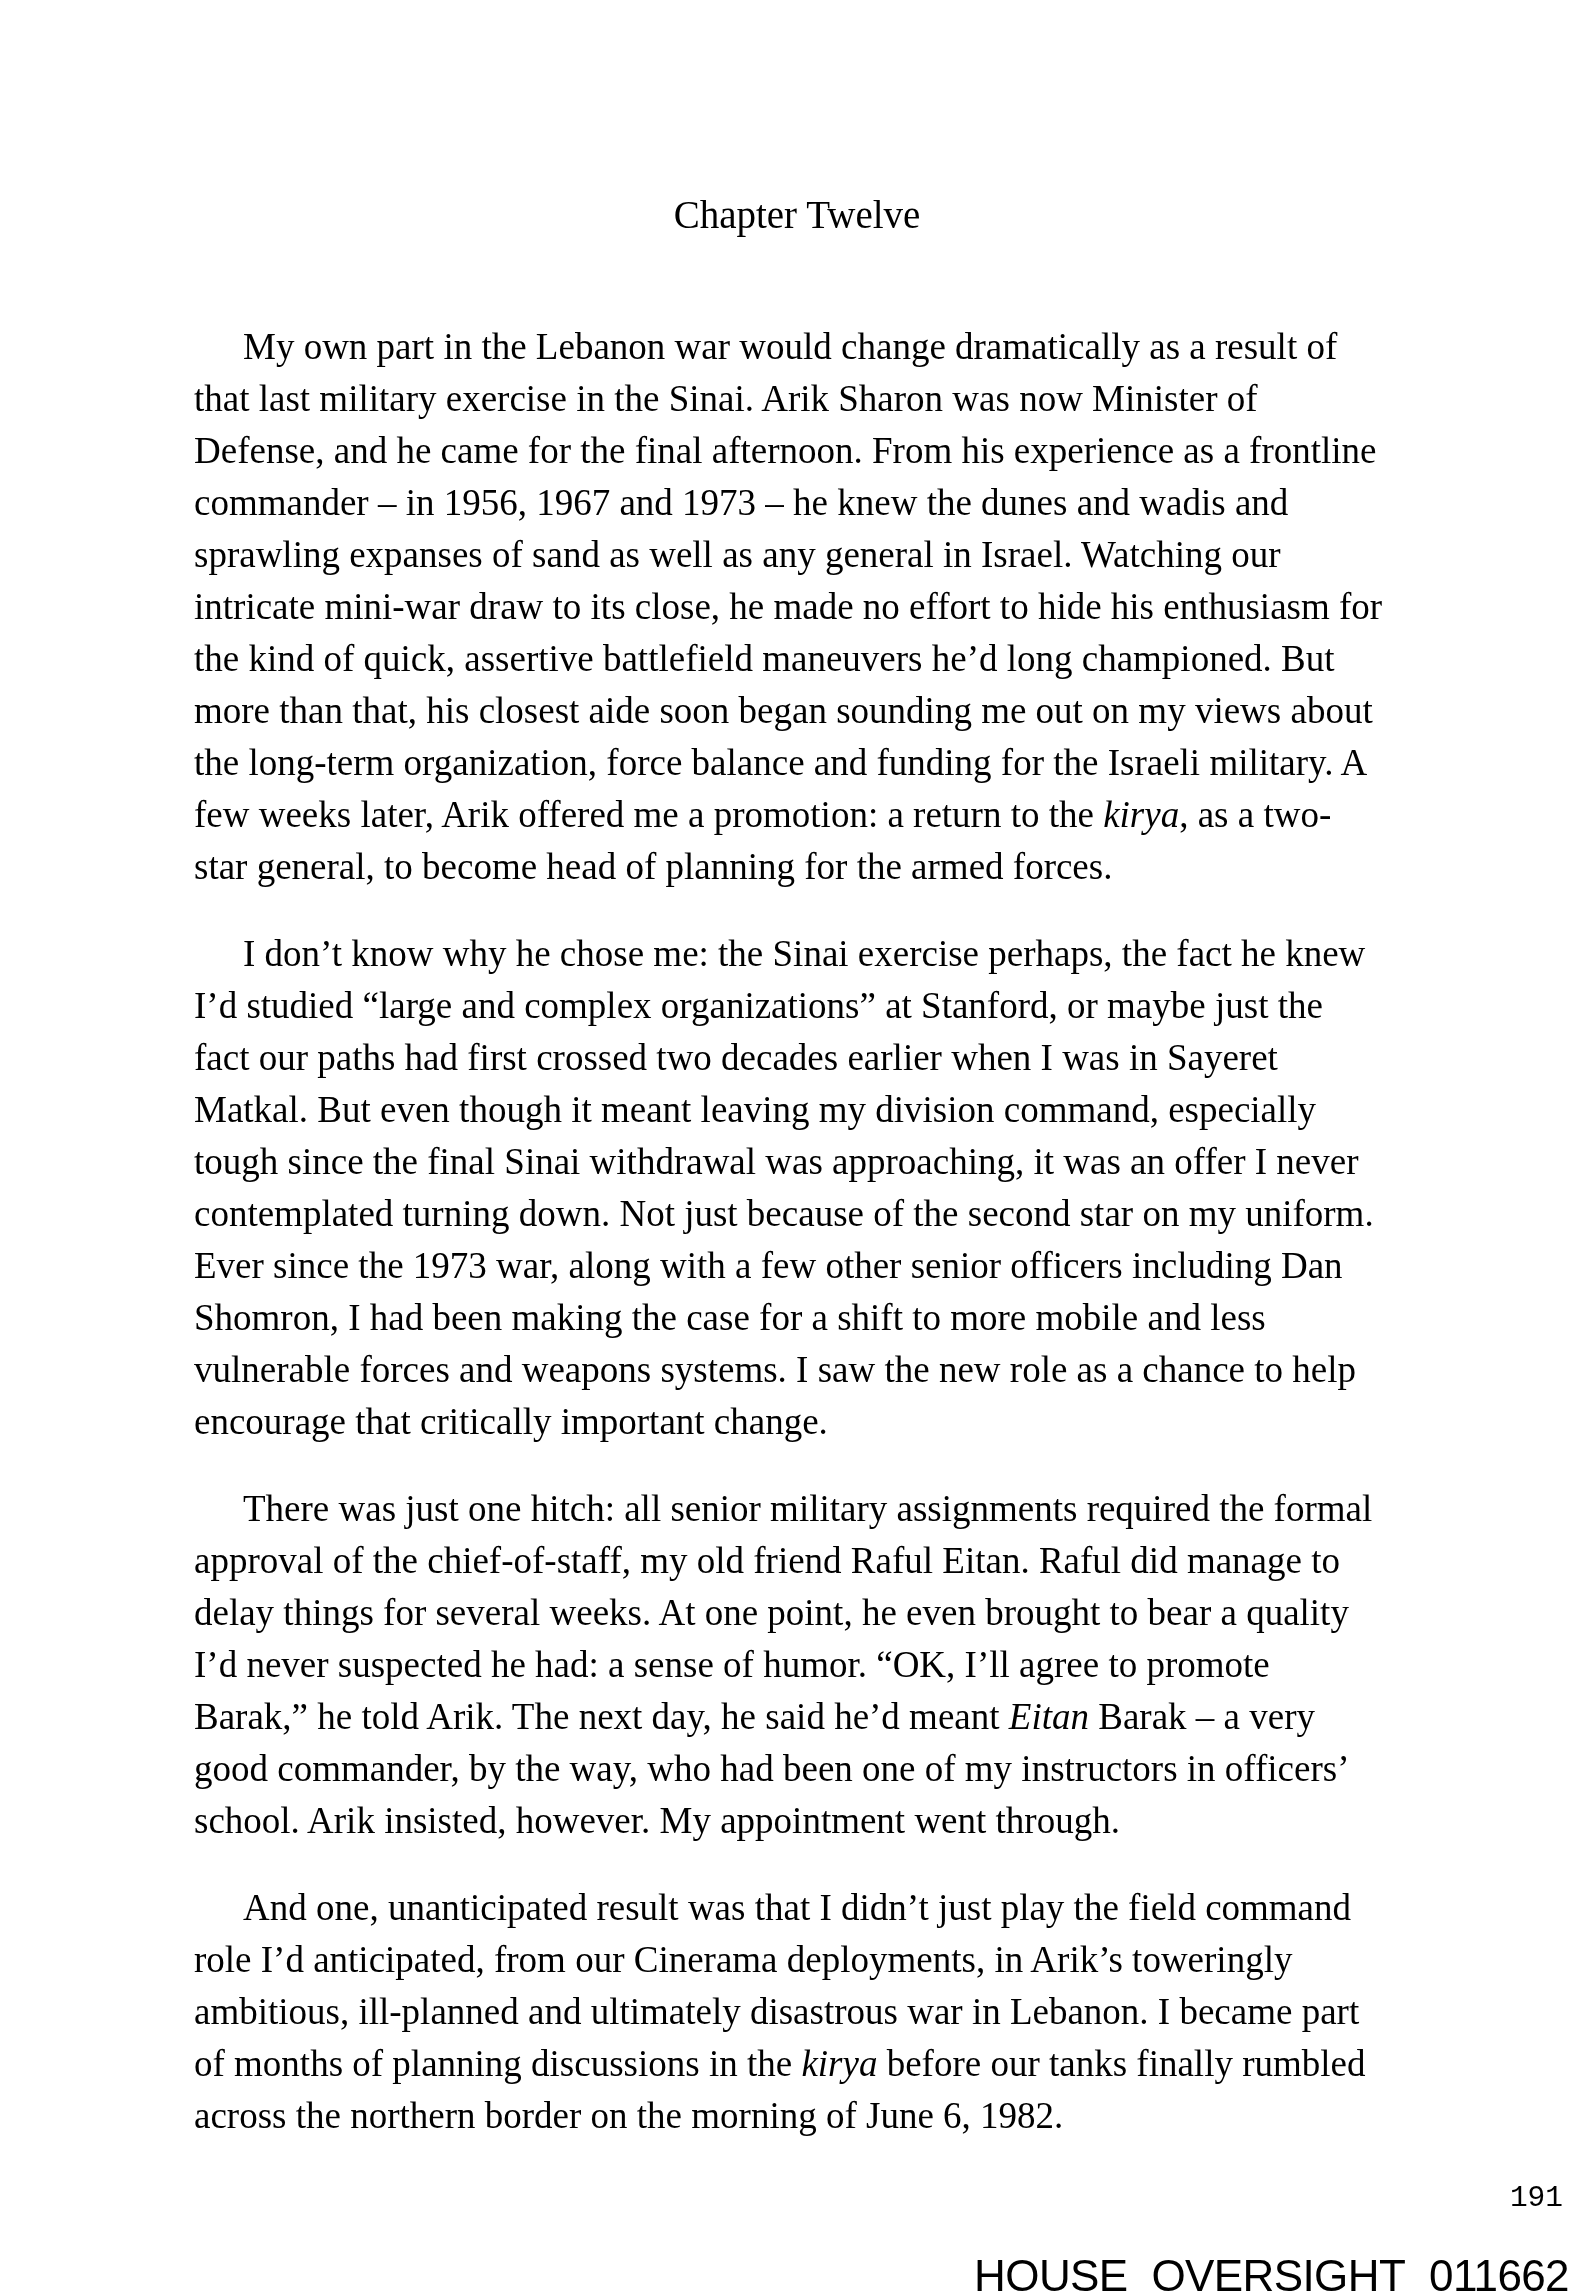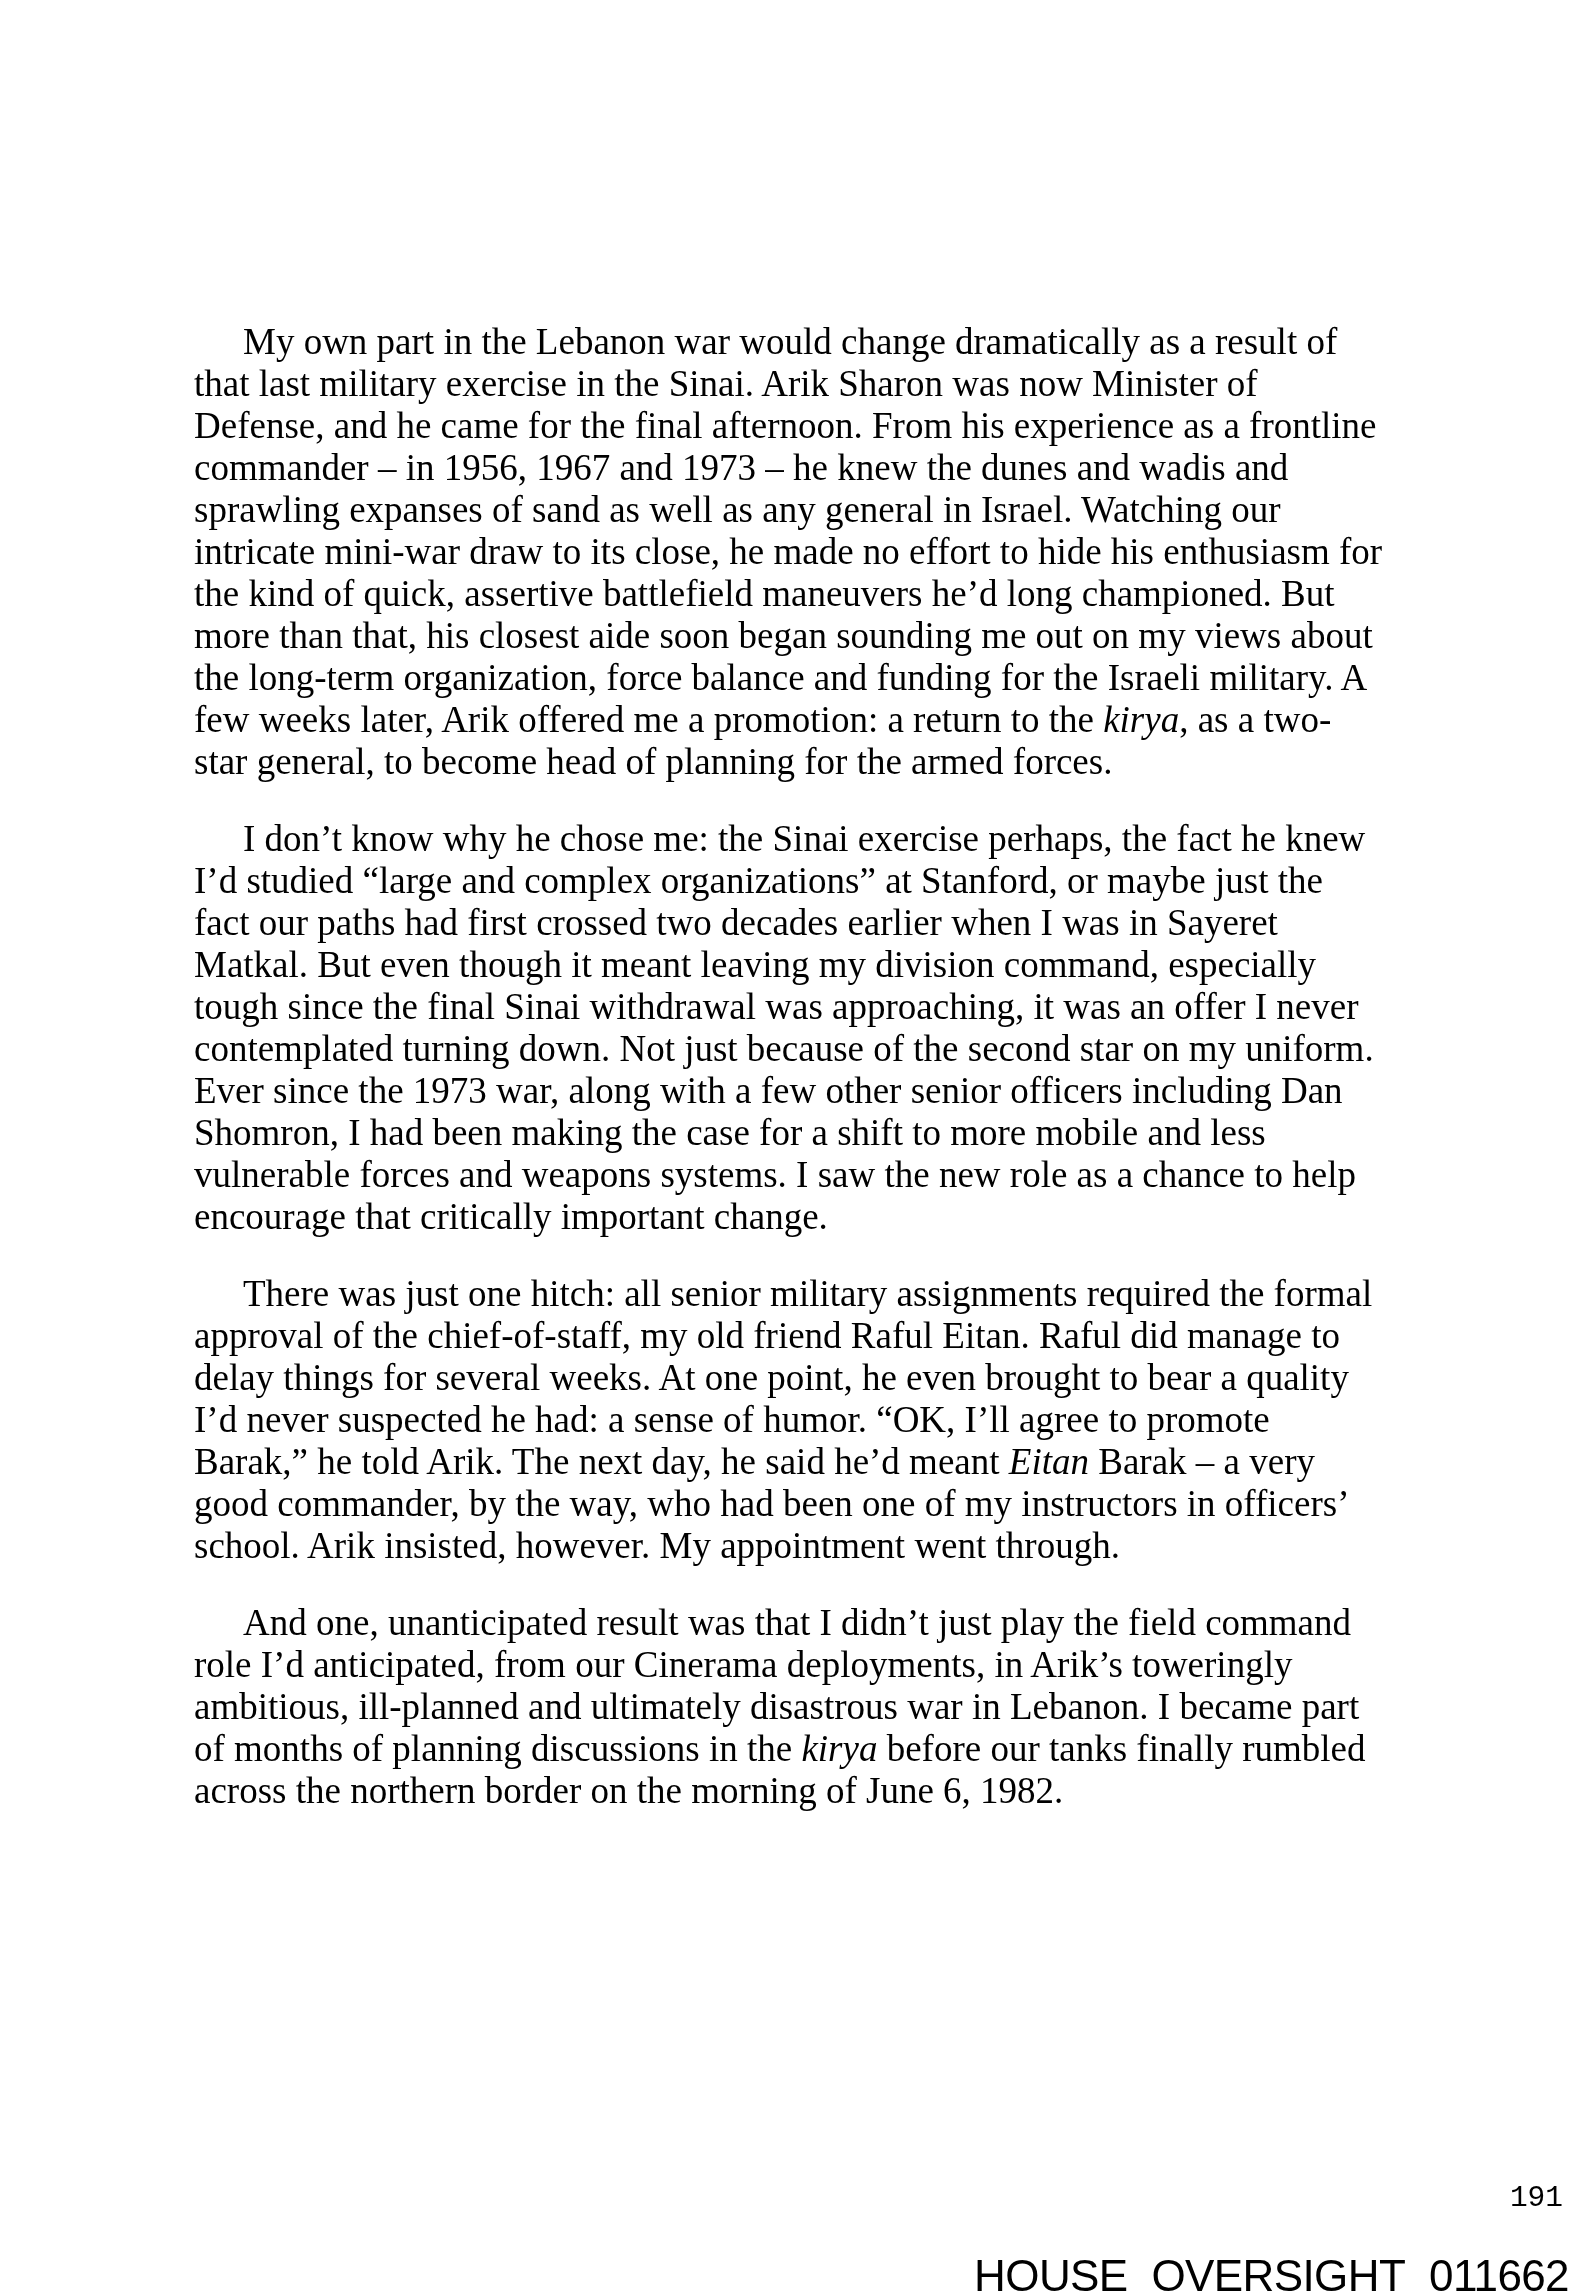--- a/index.html
+++ b/index.html
@@ -26,21 +26,21 @@
     font-size: 39px;
     font-weight: normal;
     line-height: 47px;
   }
   .body-text {
     position: absolute;
     left: 194px;
     top: 321px;
     width: 1206px;
     font-size: 37px;
-    line-height: 42px;
+    line-height: 52px;
   }
   .para {
     margin: 0 0 35px 0;
     text-indent: 49px;
     white-space: nowrap;
   }
   .page-number {
     position: absolute;
     top: 2184px;
     right: 28px;
@@ -55,20 +55,21 @@
     font-family: "Liberation Sans", "DejaVu Sans", sans-serif;
     font-size: 44px;
     line-height: 1;
     letter-spacing: -0.6px;
   }
 </style>
 </head>
 <body>
 
 <div class="page">
+  <h1 class="chapter-title">Chapter Twelve</h1>
 
   <div class="body-text">
       <p class="para">My own part in the Lebanon war would change dramatically as a result of<br>that last military exercise in the Sinai. Arik Sharon was now Minister of<br>Defense, and he came for the final afternoon. From his experience as a frontline<br>commander – in 1956, 1967 and 1973 – he knew the dunes and wadis and<br>sprawling expanses of sand as well as any general in Israel. Watching our<br>intricate mini-war draw to its close, he made no effort to hide his enthusiasm for<br>the kind of quick, assertive battlefield maneuvers he’d long championed. But<br>more than that, his closest aide soon began sounding me out on my views about<br>the long-term organization, force balance and funding for the Israeli military. A<br>few weeks later, Arik offered me a promotion: a return to the <i>kirya</i>, as a two-<br>star general, to become head of planning for the armed forces.</p>
       <p class="para">I don’t know why he chose me: the Sinai exercise perhaps, the fact he knew<br>I’d studied “large and complex organizations” at Stanford, or maybe just the<br>fact our paths had first crossed two decades earlier when I was in Sayeret<br>Matkal. But even though it meant leaving my division command, especially<br>tough since the final Sinai withdrawal was approaching, it was an offer I never<br>contemplated turning down. Not just because of the second star on my uniform.<br>Ever since the 1973 war, along with a few other senior officers including Dan<br>Shomron, I had been making the case for a shift to more mobile and less<br>vulnerable forces and weapons systems. I saw the new role as a chance to help<br>encourage that critically important change.</p>
       <p class="para">There was just one hitch: all senior military assignments required the formal<br>approval of the chief-of-staff, my old friend Raful Eitan. Raful did manage to<br>delay things for several weeks. At one point, he even brought to bear a quality<br>I’d never suspected he had: a sense of humor. “OK, I’ll agree to promote<br>Barak,” he told Arik. The next day, he said he’d meant <i>Eitan</i> Barak – a very<br>good commander, by the way, who had been one of my instructors in officers’<br>school. Arik insisted, however. My appointment went through.</p>
       <p class="para">And one, unanticipated result was that I didn’t just play the field command<br>role I’d anticipated, from our Cinerama deployments, in Arik’s toweringly<br>ambitious, ill-planned and ultimately disastrous war in Lebanon. I became part<br>of months of planning discussions in the <i>kirya</i> before our tanks finally rumbled<br>across the northern border on the morning of June 6, 1982.</p>
     </div>
 
   <div class="page-number">191</div>
 

